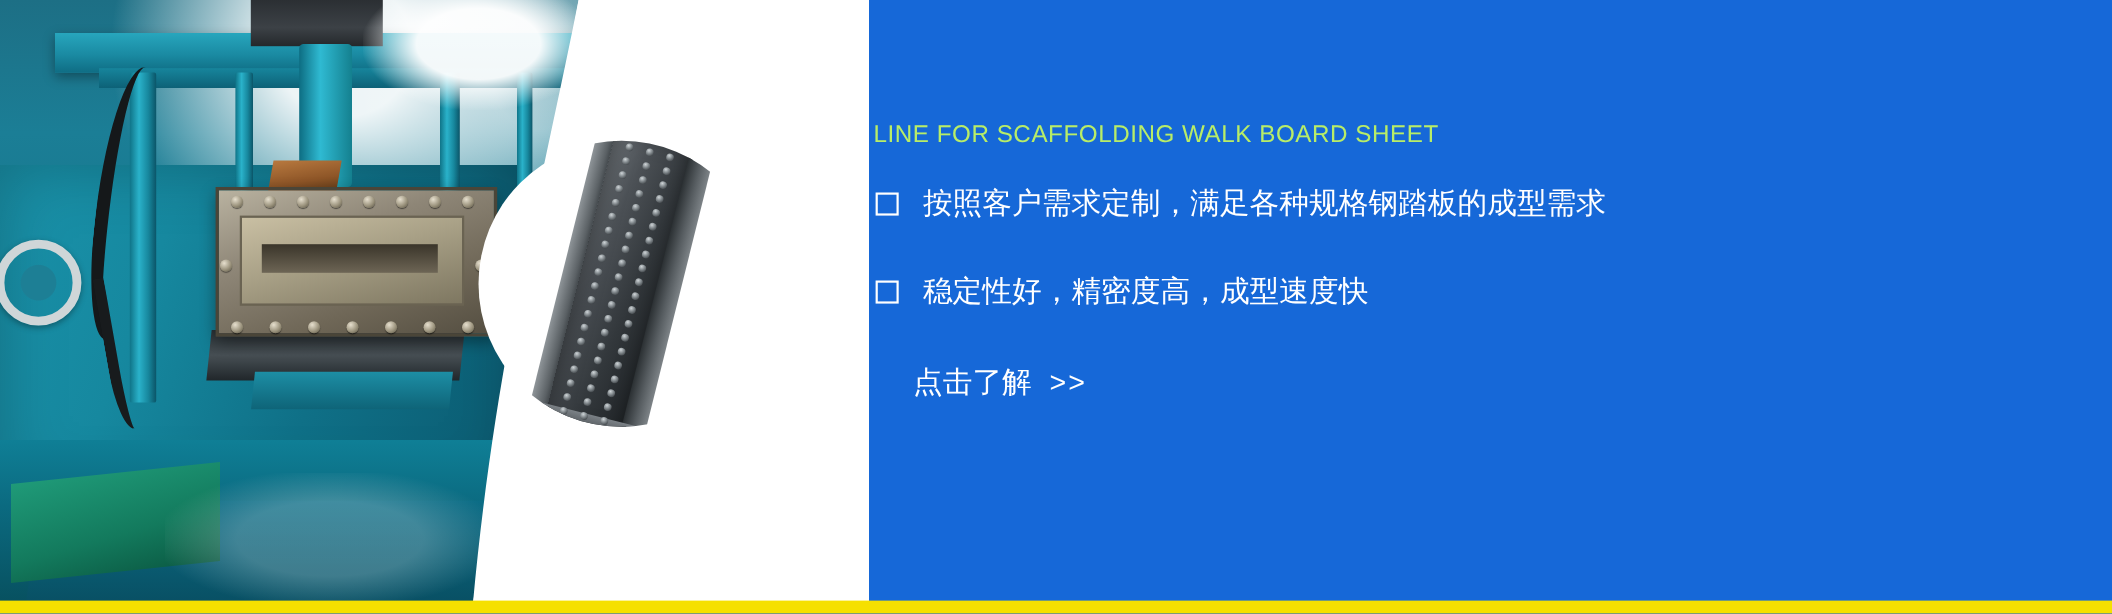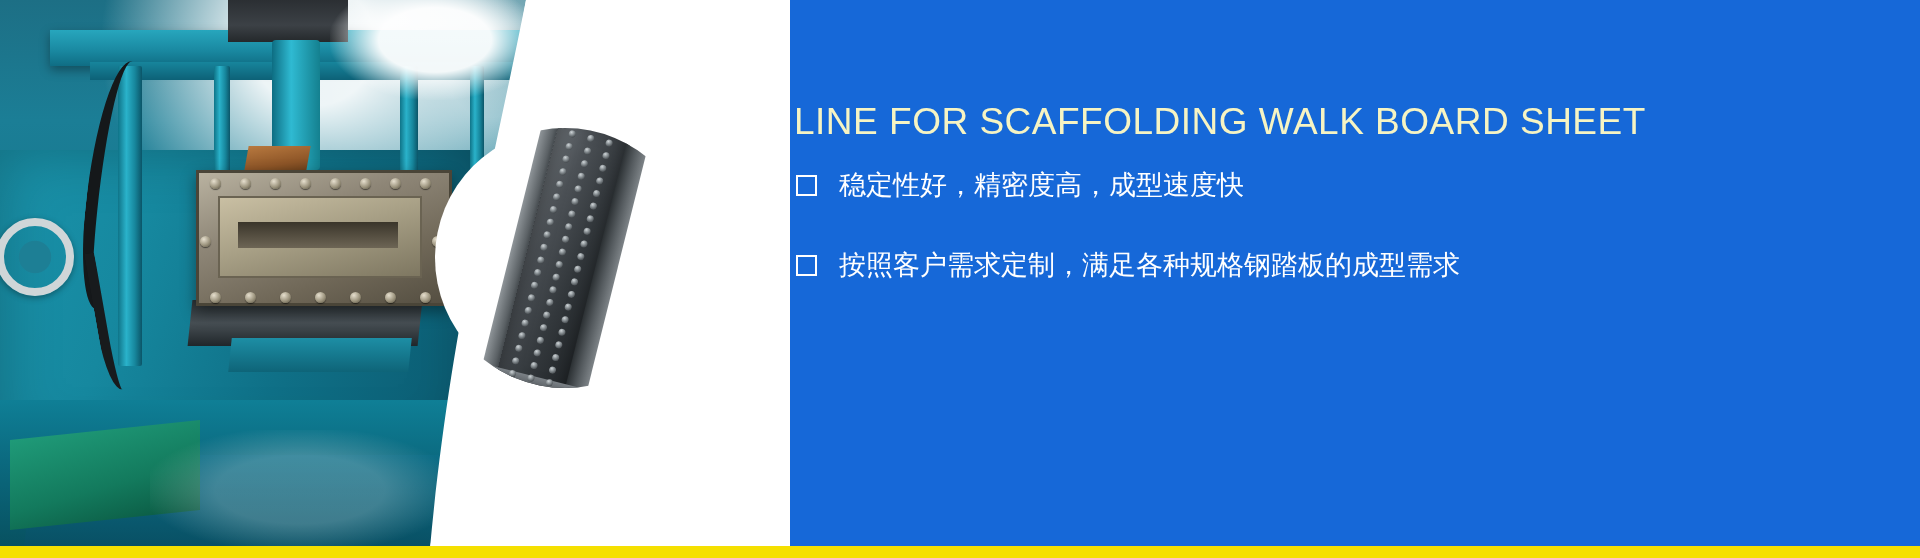--- a/index.html
+++ b/index.html
@@ -196,21 +196,21 @@
 
   
   .content{position:absolute;left:790px;top:0;width:1080px;height:548px;z-index:20;}
   .title{
     position:absolute;left:0;top:30px;
     color:#ffffff;font-size:60px;line-height:70px;letter-spacing:2px;
     font-weight:400;white-space:nowrap;
   }
   .subtitle{
     position:absolute;left:4px;top:106px;
-    color:#fef9c3;font-size:37px;line-height:32px;letter-spacing:0.5px;
+    color:#bef264;font-size:22px;line-height:32px;letter-spacing:0.5px;
     font-weight:300;white-space:nowrap;opacity:0.97;
   }
   .bullets{position:absolute;left:6px;top:168px;width:1000px;}
   .bullet{
     display:flex;align-items:center;margin-bottom:46px;
     color:#ffffff;font-size:27px;line-height:34px;white-space:nowrap;
   }
   .bullet .box{
     display:inline-block;width:17px;height:17px;
     border:2px solid #ffffff;margin-right:22px;flex:0 0 auto;
@@ -349,24 +349,28 @@
         </div>
     </div>
   </div>
 
   <div class="content">
     <div class="subtitle">LINE FOR SCAFFOLDING WALK BOARD SHEET</div>
 
     <div class="bullets">
       <div class="bullet">
         <span class="box"></span>
-        <span>稳定性好，精密度高，成型速度快</span>
+        <span>按照客户需求定制，满足各种规格钢踏板的成型需求</span>
       </div>
       <div class="bullet">
         <span class="box"></span>
-        <span>按照客户需求定制，满足各种规格钢踏板的成型需求</span>
+        <span>稳定性好，精密度高，成型速度快</span>
       </div>
     </div>
 
+    <div class="cta">
+      <span>点击了解</span>
+      <span class="arrows">&gt;&gt;</span>
+    </div>
   </div>
 
   <div class="bottom-strip"></div>
 </div>
 
 </body></html>

